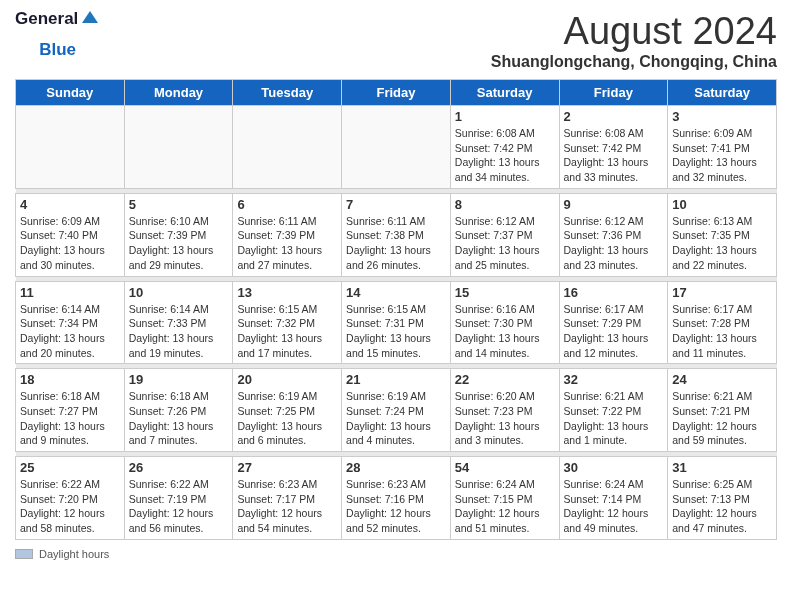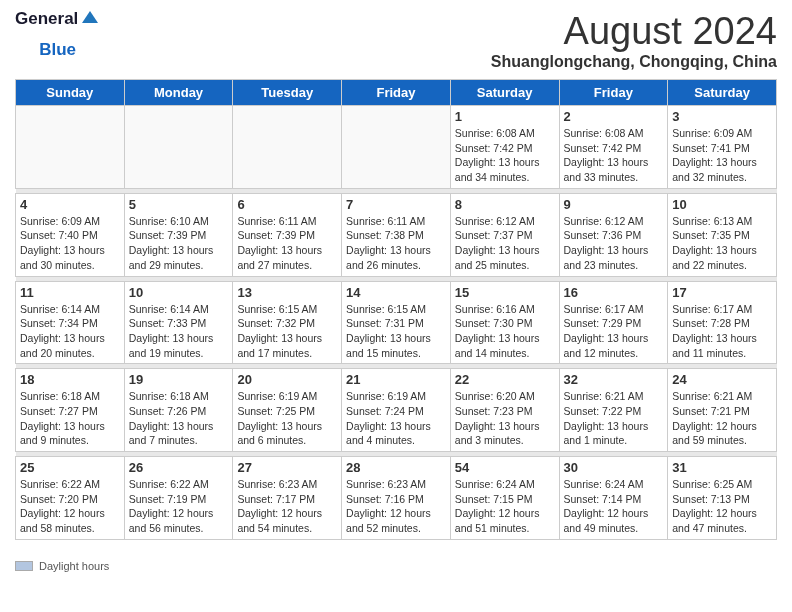--- a/index.html
+++ b/index.html
@@ -11,21 +11,21 @@
     .logo-blue { color: #1565c0; }
     .title-block { text-align: right; }
     .month-title { font-size: 38px; color: #333; font-weight: 300; }
     .location { font-size: 16px; color: #333; font-weight: bold; }
     .calendar { width: 100%; border-collapse: collapse; }
     .calendar th { background: #1565c0; color: #fff; text-align: center; padding: 5px 3px; font-size: 13px; border: 1px solid #ccc; }
     .calendar td { border: 1px solid #ccc; vertical-align: top; padding: 3px 4px; font-size: 10.5px; color: #333; background: #fff; min-height: 70px; width: calc(100%/7); }
     .calendar td.empty { background: #f9f9f9; }
     .day-num { font-weight: bold; font-size: 13px; display: block; margin-bottom: 2px; }
     .day-info { line-height: 1.4; }
-    .legend { display: flex; align-items: center; gap: 6px; margin-top: 20px; font-size: 11px; color: #555; }
+    .legend { display: flex; align-items: center; gap: 6px; margin-top: 8px; font-size: 11px; color: #555; }
     .legend-box { width: 18px; height: 10px; background: #b3c6e0; border: 1px solid #aaa; }
   </style>
 </head>
 <body>
 
 <div class="container">
   <div class="header">
     <div class="logo">
       <div>
         <div style="display:flex;align-items:center;">

